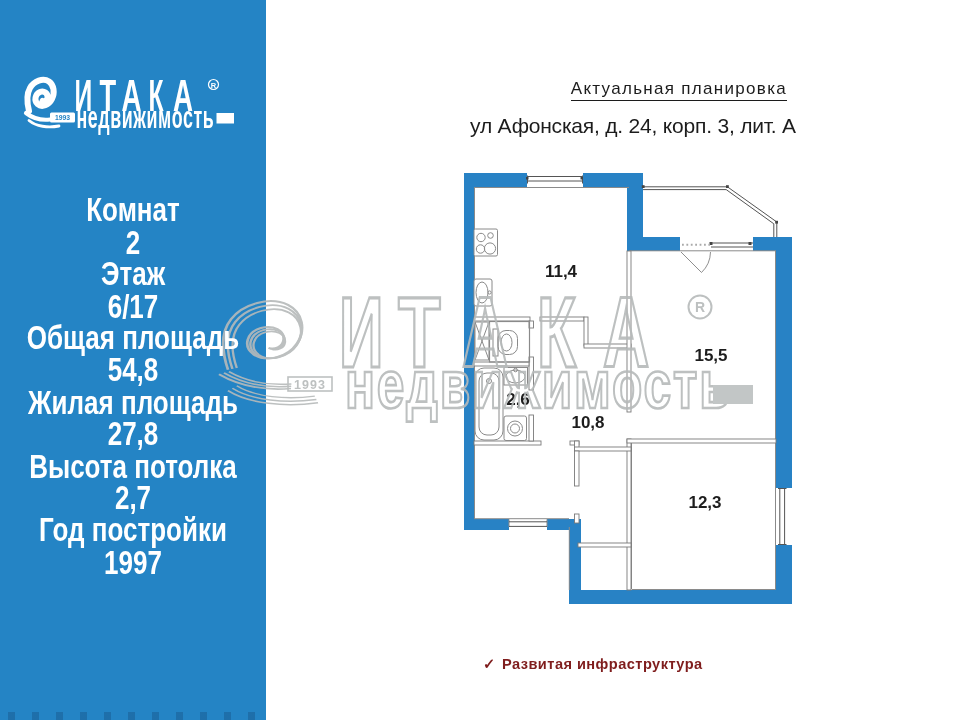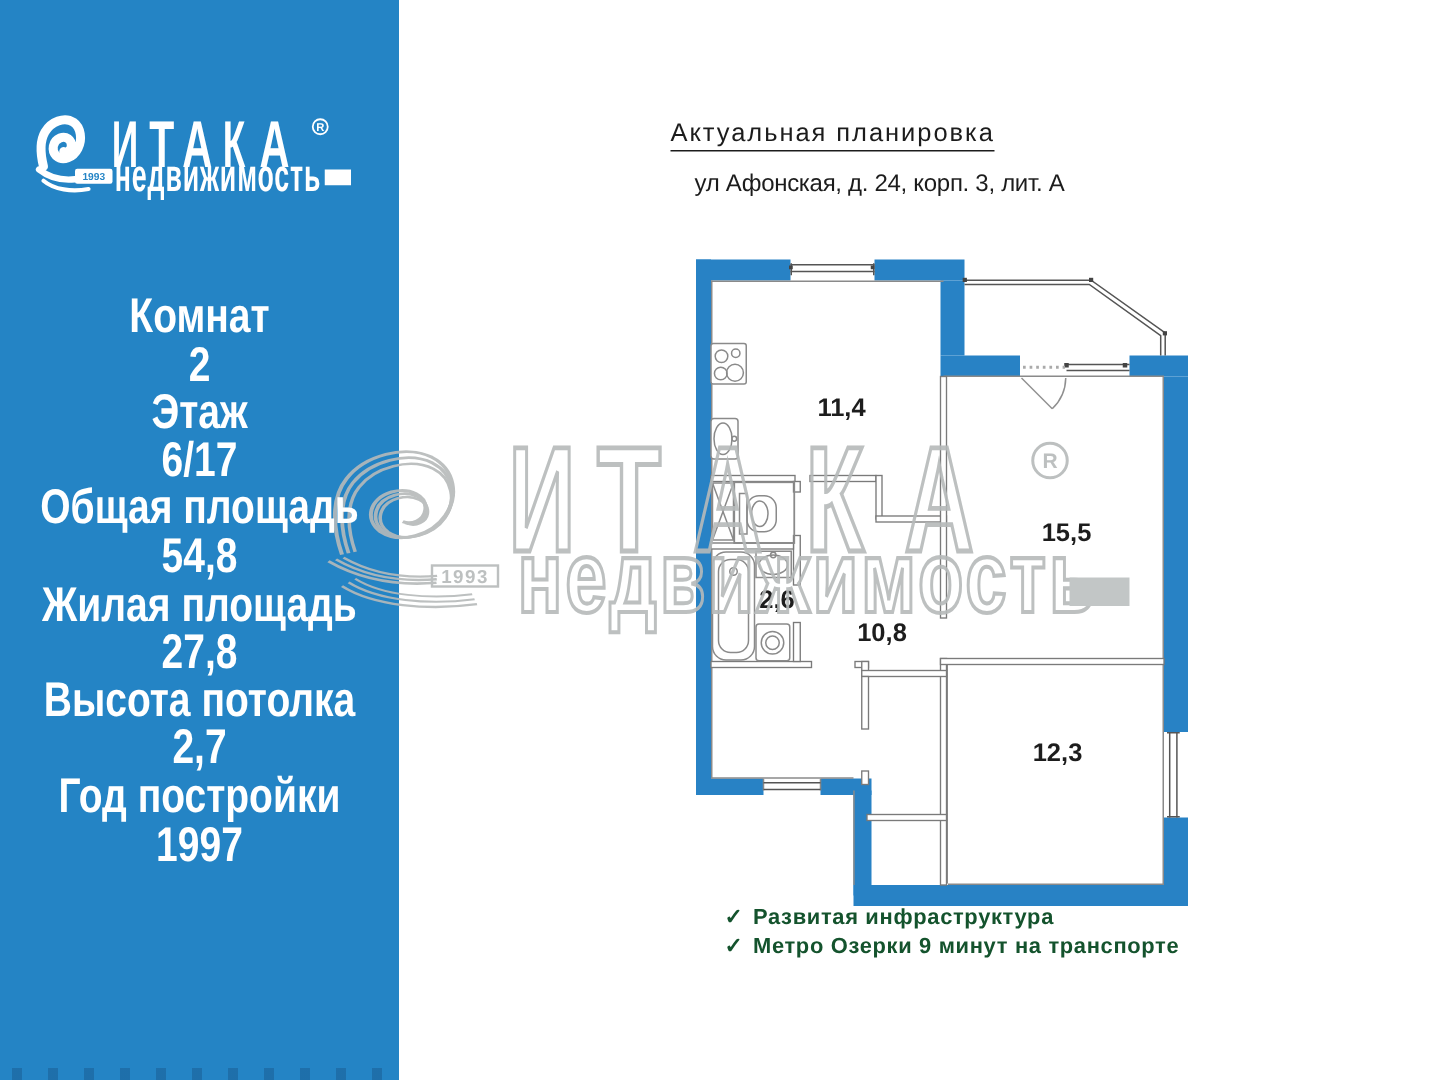--- a/index.html
+++ b/index.html
@@ -1,23 +1,23 @@
 <!DOCTYPE html>
 <html><head>
 <meta charset="utf-8">
 <style>
 html,body{margin:0;padding:0}
 body{width:960px;height:720px;position:relative;font-family:"Liberation Sans",sans-serif;background:#fff;overflow:hidden}
 #side{position:absolute;left:0;top:0;width:266px;height:720px;background:#2484c5}
 #dash{position:absolute;left:8px;top:712px;width:252px;height:8px;background:repeating-linear-gradient(90deg,rgba(0,0,30,.16) 0 7px,transparent 7px 24px)}
 #stats{position:absolute;left:0;top:195px;width:266px;text-align:center;color:#fff;font-weight:bold;font-size:26px;line-height:25.6px;transform:scaleY(1.25);transform-origin:50% 0;letter-spacing:0px}
-#title{position:absolute;left:447px;top:79px;width:340px;text-align:left;font-size:17px;color:#1c1c1c;letter-spacing:1.3px}
+#title{position:absolute;left:447px;top:79px;width:340px;text-align:right;font-size:17px;color:#1c1c1c;letter-spacing:1.3px}
 #title span{border-bottom:1.5px solid #1c1c1c;padding-bottom:2px}
-#addr{position:absolute;left:463px;top:114px;width:340px;font-size:16px;color:#1c1c1c;letter-spacing:-0.2px}
-#feat{position:absolute;left:483px;top:603px;font-size:14.6px;font-weight:bold;color:#14532d;line-height:19.4px;letter-spacing:0.45px}
+#addr{position:absolute;left:463px;top:114px;width:340px;text-align:center;font-size:21px;color:#1c1c1c;letter-spacing:-0.2px}
+#feat{position:absolute;left:483px;top:655px;font-size:14.6px;font-weight:bold;color:#7f1d1d;line-height:19.4px;letter-spacing:0.45px}
 #feat .c{display:inline-block;width:19px;font-weight:bold}
 svg{position:absolute;left:0;top:0}
 </style>
 </head>
 <body>
 <div id="side"></div>
 <div id="dash"></div>
 <svg width="960" height="720" viewBox="0 0 960 720">
 <defs>
 <g id="spo" fill="none" stroke="currentColor">
@@ -186,14 +186,13 @@
  <text x="310" y="388.5" font-size="12.5" font-weight="bold" text-anchor="middle" letter-spacing="1" fill="#b6baba">1993</text>
  <rect x="713" y="385" width="40" height="19" fill="#bcc0c0"></rect>
 </g>
 </svg>
 
 <div id="stats">Комнат<br>2<br>Этаж<br>6/17<br>Общая площадь<br>54,8<br>Жилая площадь<br>27,8<br>Высота потолка<br>2,7<br>Год постройки<br>1997</div>
 <div id="title"><span>Актуальная планировка</span></div>
 <div id="addr">ул Афонская, д. 24, корп. 3, лит. А</div>
 <div id="feat">
 <div><span class="c">✓</span>Развитая инфраструктура</div>
-<div><span class="c">✓</span>Метро Озерки 9 минут на транспорте</div>
 </div>
 
 </body></html>

